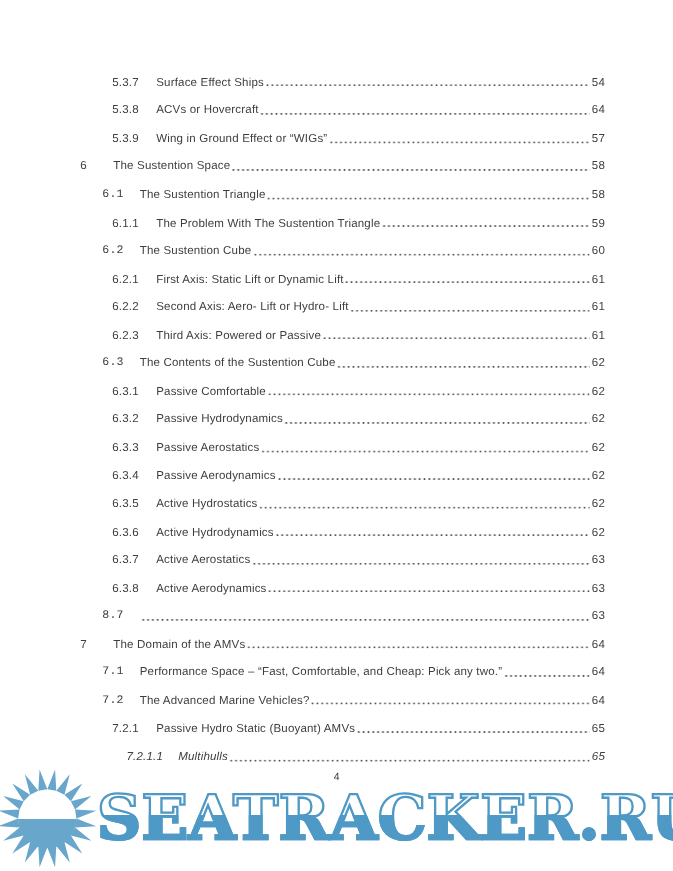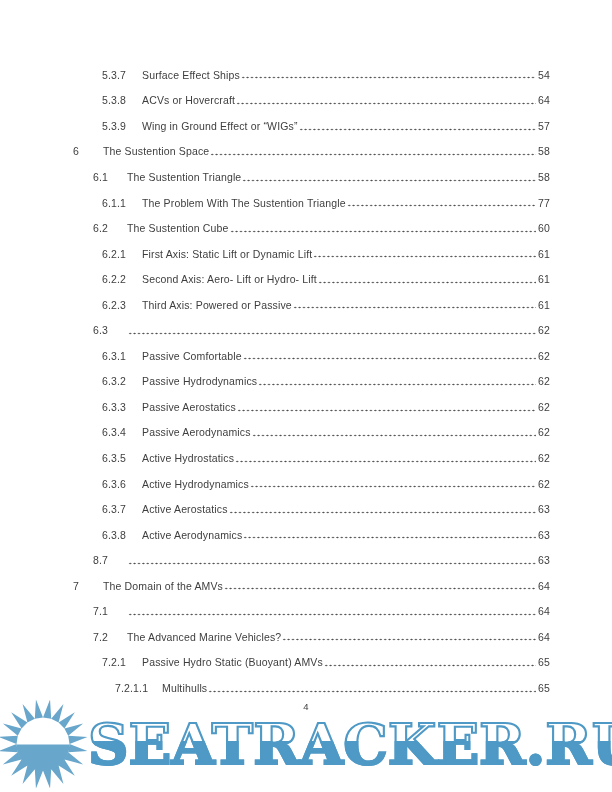--- a/index.html
+++ b/index.html
@@ -33,23 +33,23 @@
     position:relative;
     top:3.2px;
     margin:0 2px 0 1px;
     background-image:radial-gradient(circle,#4d4d4d 0.8px,rgba(0,0,0,0) 1.05px);
     background-size:4.4px 3px;
     background-repeat:repeat-x;
     background-position:left bottom;
   }
   .toc-page{flex:none;}
   .lv1{padding-left:0;}   .lv1 .toc-num{width:30px;}
-  .lv2{padding-left:20px;}.lv2 .toc-num{width:34px;}
+  .lv2{padding-left:20px;}.lv2 .toc-num{width:34px;font-family:Liberation Mono, monospace;}
   .lv3{padding-left:29px;}.lv3 .toc-num{width:40px;}
-  .lv4{padding-left:42px;}.lv4 .toc-num{width:47px;}
+  .lv4{padding-left:42px;font-style:italic;}.lv4 .toc-num{width:47px;}
 
   .footer-page-num{
     position:absolute;
     left:0;top:701px;width:612px;
     text-align:center;
     font-size:9.5px;
   }
 
   .watermark{
     position:absolute;
@@ -110,21 +110,21 @@
       <div class="toc-row lv2">
     <span class="toc-num">6.1</span>
     <span class="toc-title">The Sustention Triangle</span>
     <span class="toc-leader"></span>
     <span class="toc-page">58</span>
   </div>
       <div class="toc-row lv3">
     <span class="toc-num">6.1.1</span>
     <span class="toc-title">The Problem With The Sustention Triangle</span>
     <span class="toc-leader"></span>
-    <span class="toc-page">77</span>
+    <span class="toc-page">59</span>
   </div>
       <div class="toc-row lv2">
     <span class="toc-num">6.2</span>
     <span class="toc-title">The Sustention Cube</span>
     <span class="toc-leader"></span>
     <span class="toc-page">60</span>
   </div>
       <div class="toc-row lv3">
     <span class="toc-num">6.2.1</span>
     <span class="toc-title">First Axis: Static Lift or Dynamic Lift</span>
@@ -138,20 +138,21 @@
     <span class="toc-page">61</span>
   </div>
       <div class="toc-row lv3">
     <span class="toc-num">6.2.3</span>
     <span class="toc-title">Third Axis: Powered or Passive</span>
     <span class="toc-leader"></span>
     <span class="toc-page">61</span>
   </div>
       <div class="toc-row lv2">
     <span class="toc-num">6.3</span>
+    <span class="toc-title">The Contents of the Sustention Cube</span>
     <span class="toc-leader"></span>
     <span class="toc-page">62</span>
   </div>
       <div class="toc-row lv3">
     <span class="toc-num">6.3.1</span>
     <span class="toc-title">Passive Comfortable</span>
     <span class="toc-leader"></span>
     <span class="toc-page">62</span>
   </div>
       <div class="toc-row lv3">
@@ -202,20 +203,21 @@
     <span class="toc-page">63</span>
   </div>
       <div class="toc-row lv1">
     <span class="toc-num">7</span>
     <span class="toc-title">The Domain of the AMVs</span>
     <span class="toc-leader"></span>
     <span class="toc-page">64</span>
   </div>
       <div class="toc-row lv2">
     <span class="toc-num">7.1</span>
+    <span class="toc-title">Performance Space – “Fast, Comfortable, and Cheap: Pick any two.”</span>
     <span class="toc-leader"></span>
     <span class="toc-page">64</span>
   </div>
       <div class="toc-row lv2">
     <span class="toc-num">7.2</span>
     <span class="toc-title">The Advanced Marine Vehicles?</span>
     <span class="toc-leader"></span>
     <span class="toc-page">64</span>
   </div>
       <div class="toc-row lv3">

